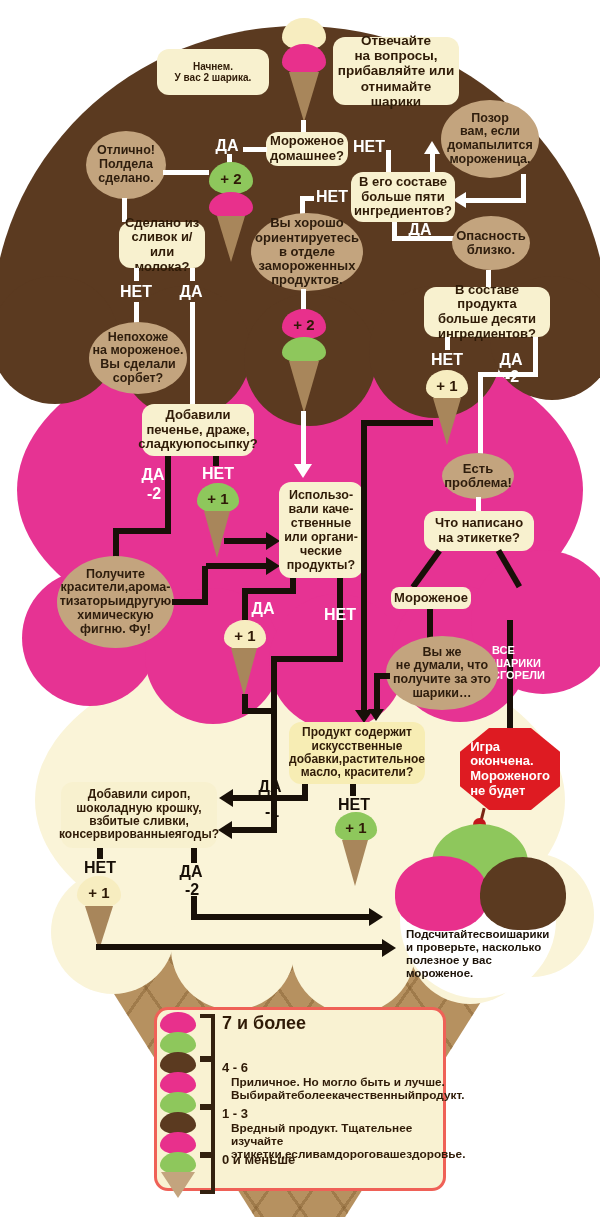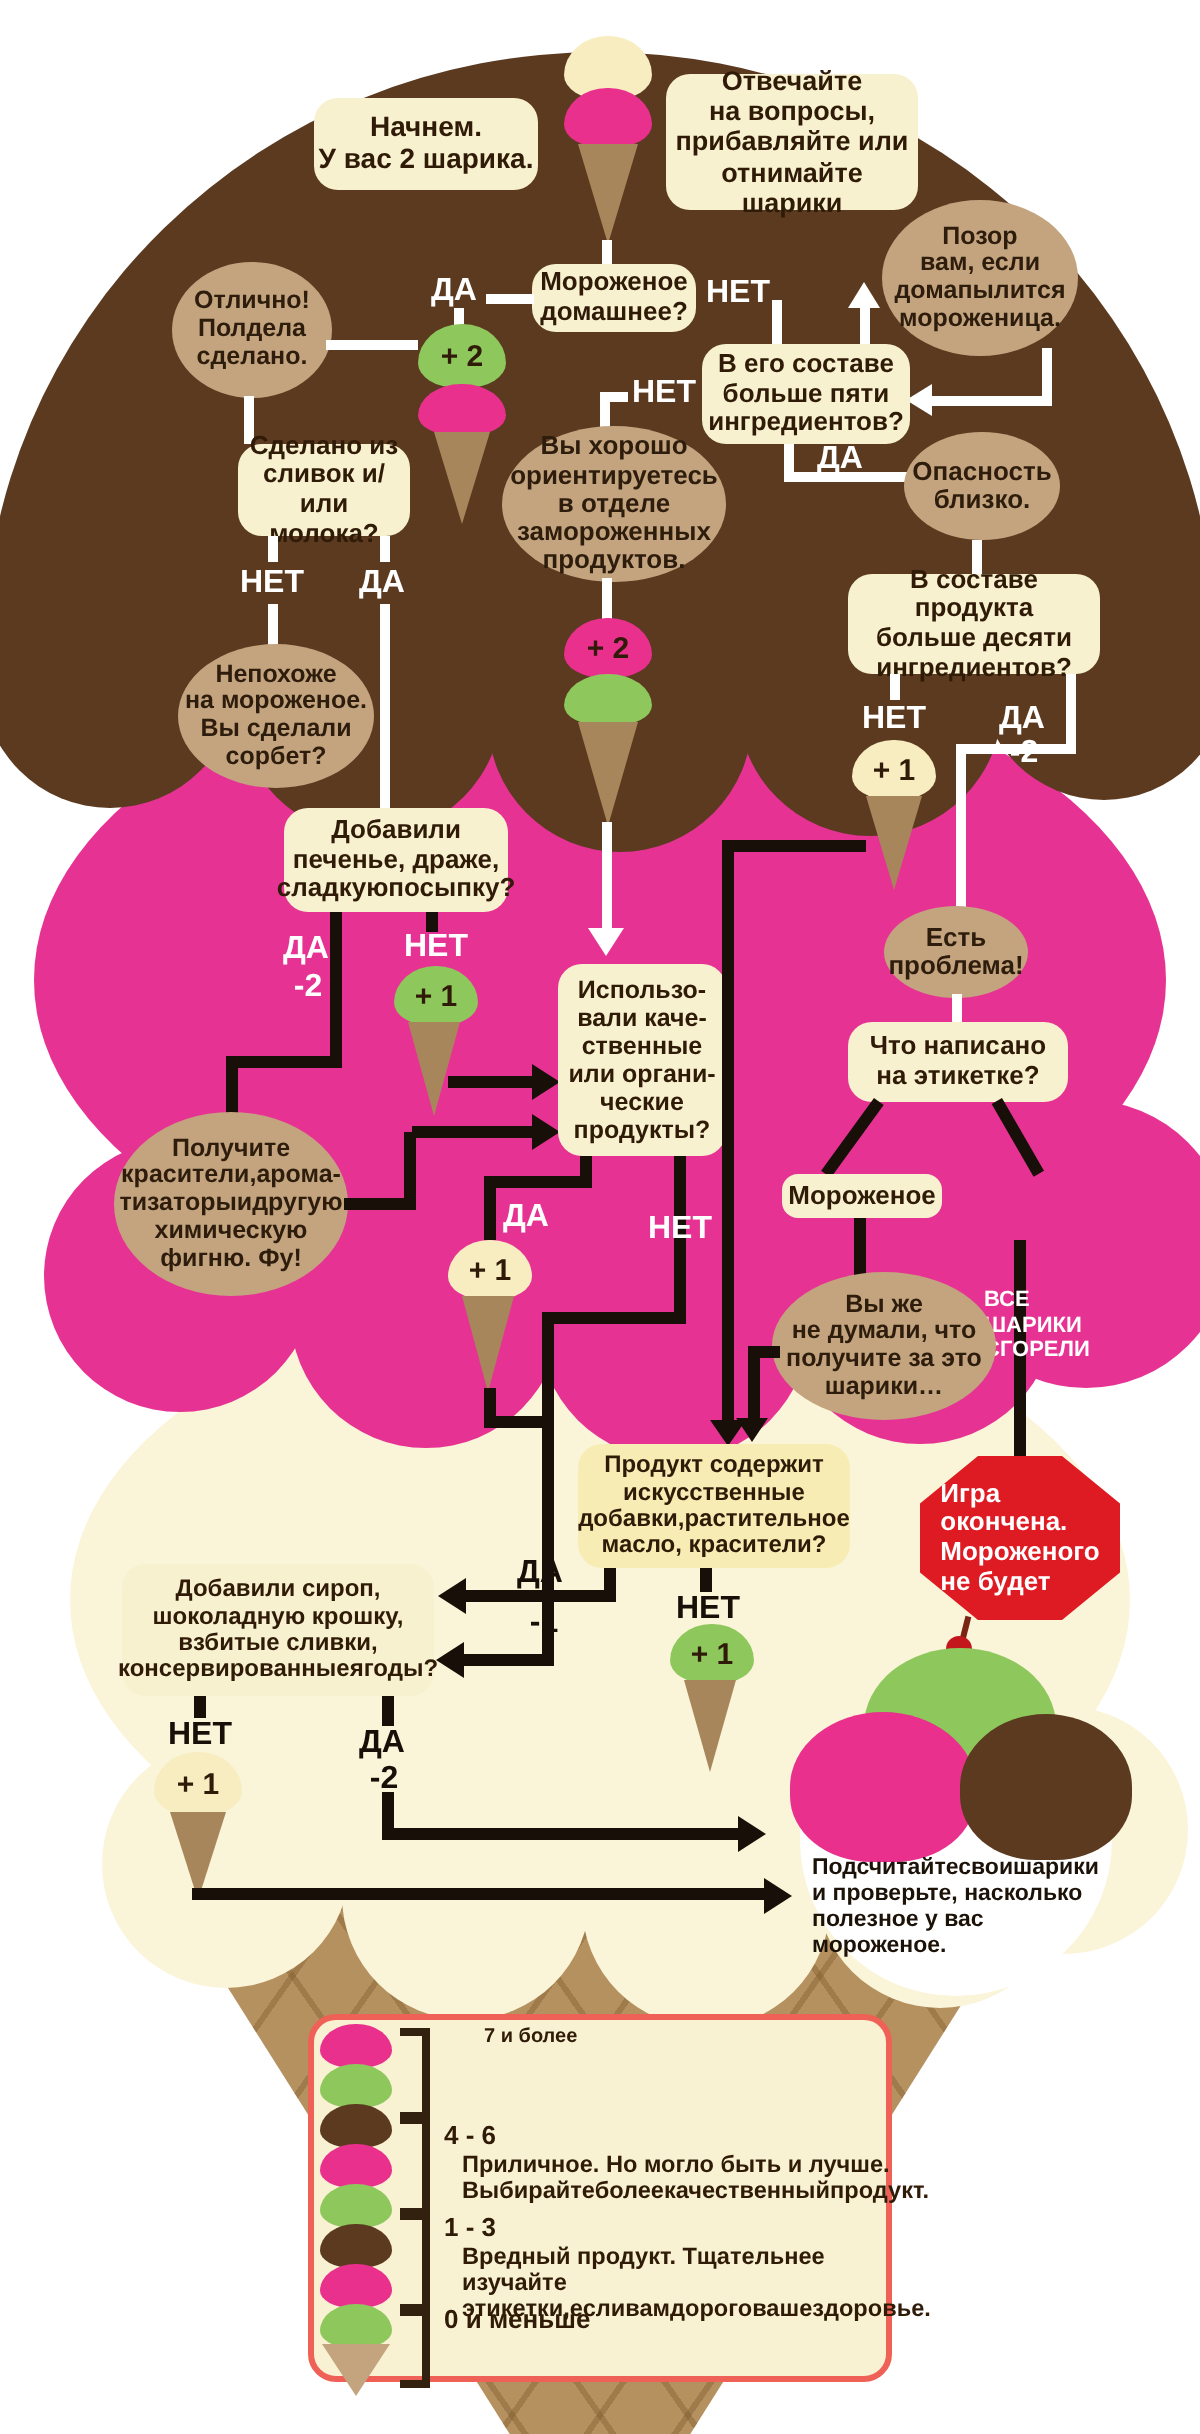--- a/index.html
+++ b/index.html
@@ -51,21 +51,21 @@
   <div class="abs" style="left:119px;top:286px;width:132px;height:132px;border-radius:50%;background:#5b3a20;"></div>
   <div class="abs" style="left:244px;top:294px;width:132px;height:132px;border-radius:50%;background:#5b3a20;"></div>
   <div class="abs" style="left:369px;top:286px;width:132px;height:132px;border-radius:50%;background:#5b3a20;"></div>
   <div class="abs" style="left:490px;top:276px;width:124px;height:124px;border-radius:50%;background:#5b3a20;"></div>
 
   <div class="scoop" style="left:282px;top:18px;width:44px;height:32px;background:#f7edc0;"></div>
   <div class="scoop" style="left:282px;top:44px;width:44px;height:30px;background:#e8308c;"></div>
   <div class="cone" style="left:289px;top:72px;border-left:15px solid transparent;border-right:15px solid transparent;border-top:50px solid #a8865b;"></div>
   <div class="ln w" style="left:301px;top:120px;width:5px;height:14px;"></div>
 
-  <div class="box" style="left:157px;top:49px;width:112px;height:46px;font-size:14px;">Начнем.
+  <div class="box" style="left:157px;top:49px;width:112px;height:46px;font-size:10px;">Начнем.
 У вас 2 шарика.</div>
   <div class="box" style="left:333px;top:37px;width:126px;height:68px;font-size:13.5px;">Отвечайте
 на вопросы,
 прибавляйте или
 отнимайте шарики</div>
 
   <div class="box" style="left:266px;top:132px;width:82px;height:34px;font-size:13px;">Мороженое
 домашнее?</div>
   <div class="ln w" style="left:243px;top:147px;width:24px;height:5px;"></div>
   <div class="lbl" style="left:211px;top:138px;width:32px;">ДА</div>
@@ -279,21 +279,21 @@
   <div class="scoop" style="left:160px;top:1112px;width:36px;height:22px;background:#5b3a20;"></div>
   <div class="scoop" style="left:160px;top:1132px;width:36px;height:22px;background:#e8308c;"></div>
   <div class="scoop" style="left:160px;top:1152px;width:36px;height:22px;background:#8ec75c;"></div>
   <div class="cone" style="left:161px;top:1172px;border-left:17px solid transparent;border-right:17px solid transparent;border-top:26px solid #c3a47e;"></div>
 
   <div class="brk" style="left:200px;top:1014px;height:38px;"></div>
   <div class="brk" style="left:200px;top:1058px;height:42px;"></div>
   <div class="brk" style="left:200px;top:1106px;height:42px;"></div>
   <div class="brk" style="left:200px;top:1154px;height:32px;"></div>
 
-  <div class="abs" style="left:222px;top:1013px;font-size:10px;margin-left:20px;">7 и более</div>
+  <div class="abs" style="left:222px;top:1013px;font-size:18px;">7 и более</div>
   <div class="abs" style="left:222px;top:1060px;font-size:13px;">4 - 6</div>
   <div class="txt abs" style="left:231px;top:1076px;width:214px;font-size:11.8px;text-align:left;">Приличное. Но могло быть и лучше.
 Выбирайтеболеекачественныйпродукт.</div>
   <div class="abs" style="left:222px;top:1106px;font-size:13px;">1 - 3</div>
   <div class="txt abs" style="left:231px;top:1122px;width:214px;font-size:11.8px;text-align:left;">Вредный продукт. Тщательнее изучайте
 этикетки,есливамдороговашездоровье.</div>
   <div class="abs" style="left:222px;top:1152px;font-size:13px;">0 и меньше</div>
 
 </div>
 

